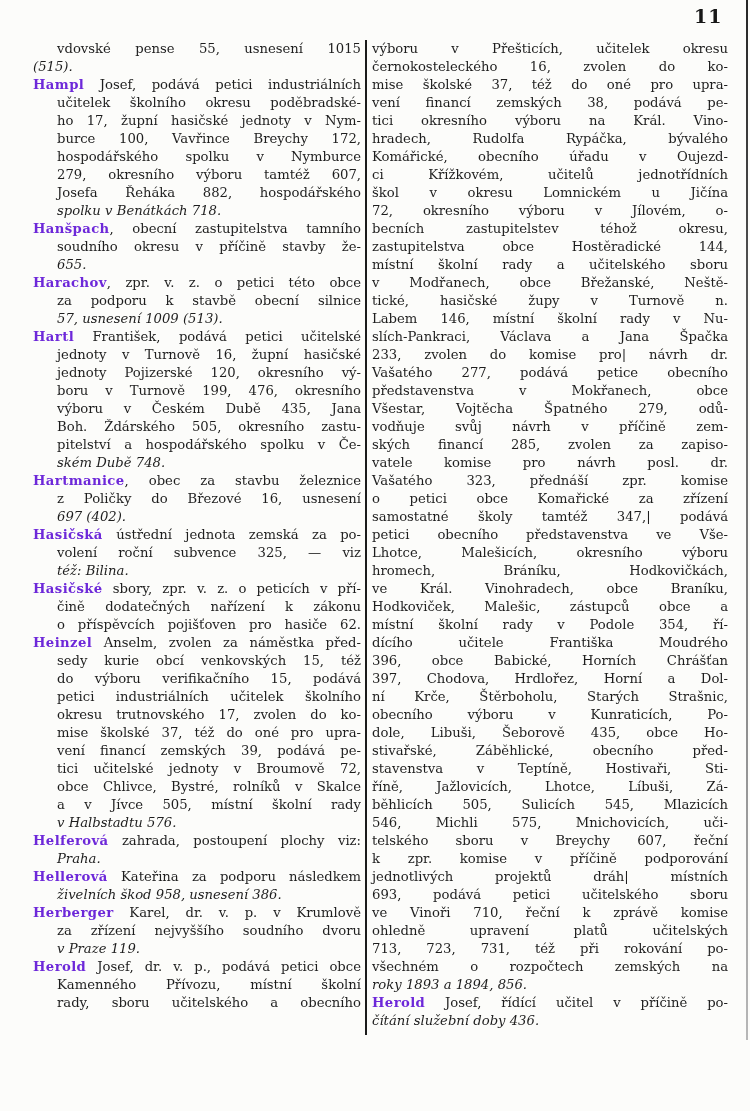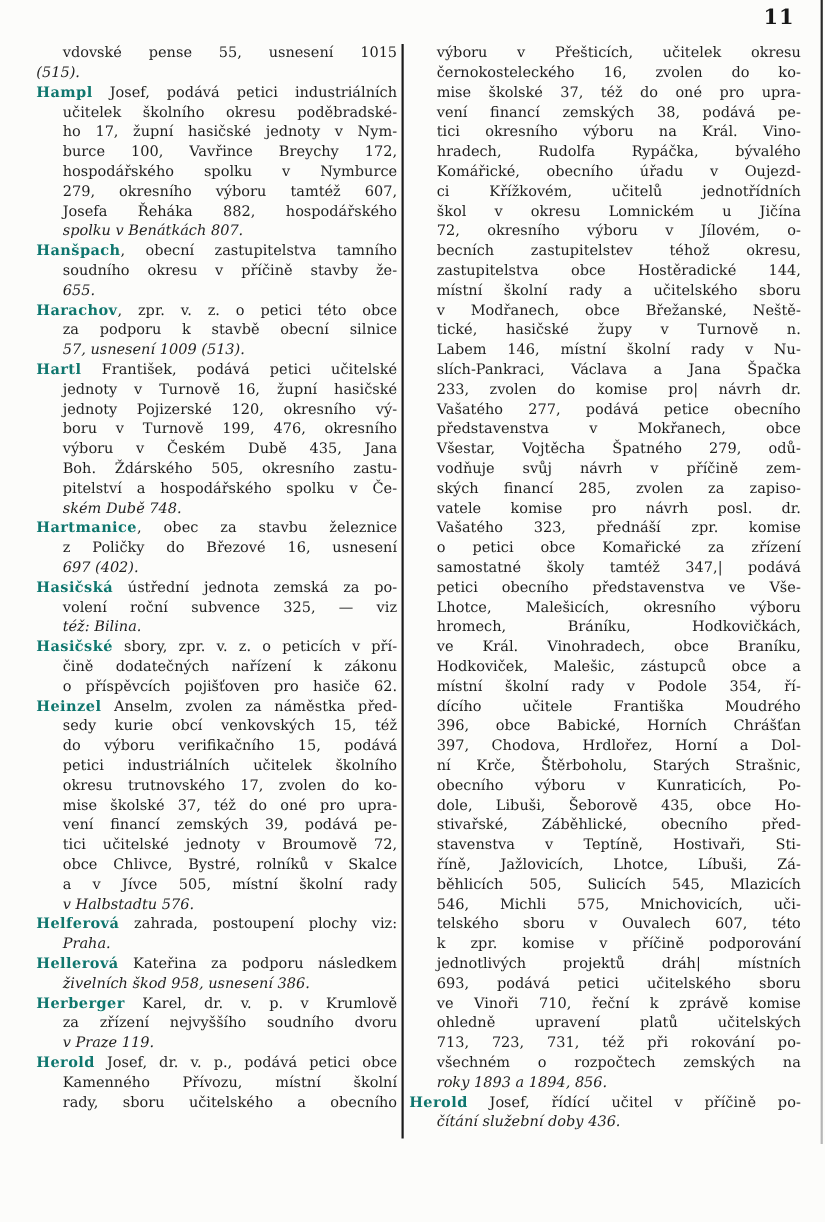--- a/index.html
+++ b/index.html
@@ -33,26 +33,26 @@
   .line {
     font-size: 13.2px;
     line-height: 18px;
     height: 18px;
     text-align: justify;
     text-align-last: justify;
     white-space: normal;
     overflow: visible;
   }
   .col-left  .line.cont { margin-left: 24px; }
-  .col-right .line.cont { margin-left: 25px; }
+  .col-right .line.cont { }
   .line.end { text-align-last: left; font-style: italic; }
   .hw {
     font-weight: 700;
     letter-spacing: 0.4px;
-    color: #0f766e;
+    color: #6d28d9;
   }
   .divider {
     position: absolute;
     left: 365px; top: 40px;
     width: 2px; height: 995px;
     background: #1b1b1b;
   }
   .edge-rule {
     position: absolute;
     left: 746px; top: 0;
@@ -71,21 +71,21 @@
         <div class="line first end">(515).</div>
       </div>
       <div class="entry">
         <div class="line first"><span class="hw">Hampl</span> Josef, podává petici industriálních</div>
         <div class="line cont">učitelek školního okresu poděbradské-</div>
         <div class="line cont">ho 17, župní hasičské jednoty v Nym-</div>
         <div class="line cont">burce 100, Vavřince Breychy 172,</div>
         <div class="line cont">hospodářského spolku v Nymburce</div>
         <div class="line cont">279, okresního výboru tamtéž 607,</div>
         <div class="line cont">Josefa Řeháka 882, hospodářského</div>
-        <div class="line cont end">spolku v Benátkách 807.</div>
+        <div class="line cont end">spolku v Benátkách 718.</div>
       </div>
       <div class="entry">
         <div class="line first"><span class="hw">Hanšpach</span>, obecní zastupitelstva tamního</div>
         <div class="line cont">soudního okresu v příčině stavby že-</div>
         <div class="line cont end">655.</div>
       </div>
       <div class="entry">
         <div class="line first"><span class="hw">Harachov</span>, zpr. v. z. o petici této obce</div>
         <div class="line cont">za podporu k stavbě obecní silnice</div>
         <div class="line cont end">57, usnesení 1009 (513).</div>
@@ -187,21 +187,21 @@
         <div class="line cont">396, obce Babické, Horních Chrášťan</div>
         <div class="line cont">397, Chodova, Hrdlořez, Horní a Dol-</div>
         <div class="line cont">ní Krče, Štěrboholu, Starých Strašnic,</div>
         <div class="line cont">obecního výboru v Kunraticích, Po-</div>
         <div class="line cont">dole, Libuši, Šeborově 435, obce Ho-</div>
         <div class="line cont">stivařské, Záběhlické, obecního před-</div>
         <div class="line cont">stavenstva v Teptíně, Hostivaři, Sti-</div>
         <div class="line cont">říně, Jažlovicích, Lhotce, Líbuši, Zá-</div>
         <div class="line cont">běhlicích 505, Sulicích 545, Mlazicích</div>
         <div class="line cont">546, Michli 575, Mnichovicích, uči-</div>
-        <div class="line cont">telského sboru v Ouvalech 607, této</div>
+        <div class="line cont">telského sboru v Breychy 607, řeční</div>
         <div class="line cont">k zpr. komise v příčině podporování</div>
         <div class="line cont">jednotlivých projektů dráh| místních</div>
         <div class="line cont">693, podává petici učitelského sboru</div>
         <div class="line cont">ve Vinoři 710, řeční k zprávě komise</div>
         <div class="line cont">ohledně upravení platů učitelských</div>
         <div class="line cont">713, 723, 731, též při rokování po-</div>
         <div class="line cont">všechném o rozpočtech zemských na</div>
         <div class="line cont end">roky 1893 a 1894, 856.</div>
       </div>
       <div class="entry">

